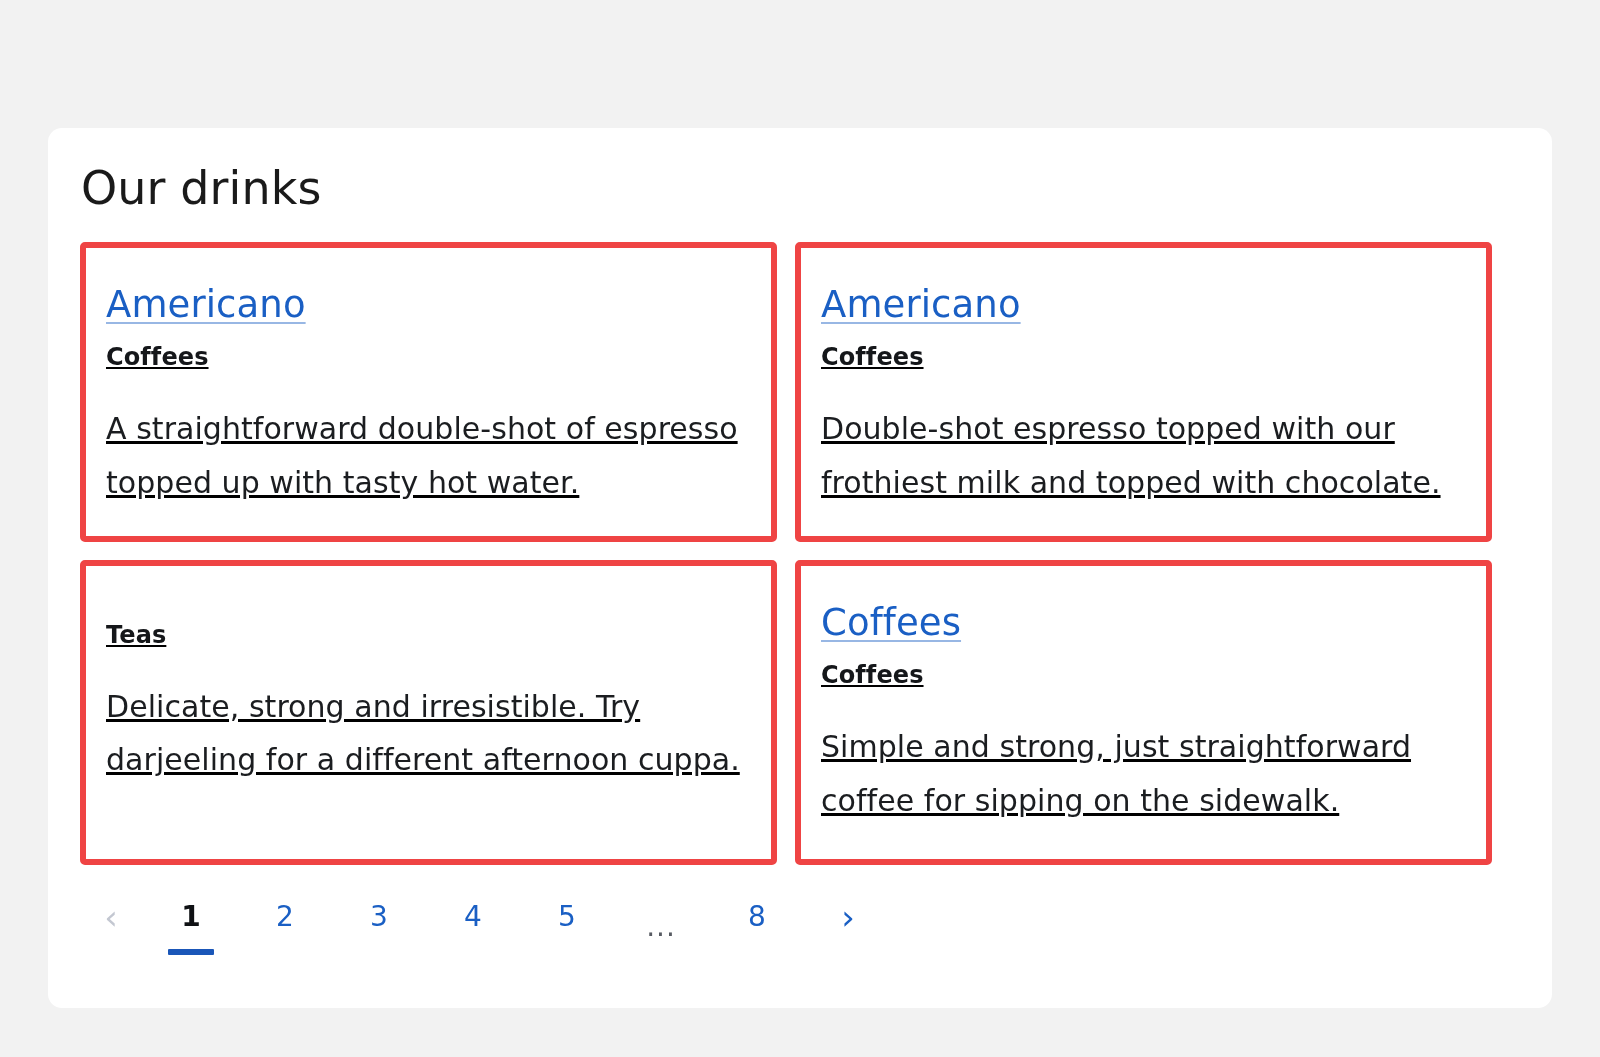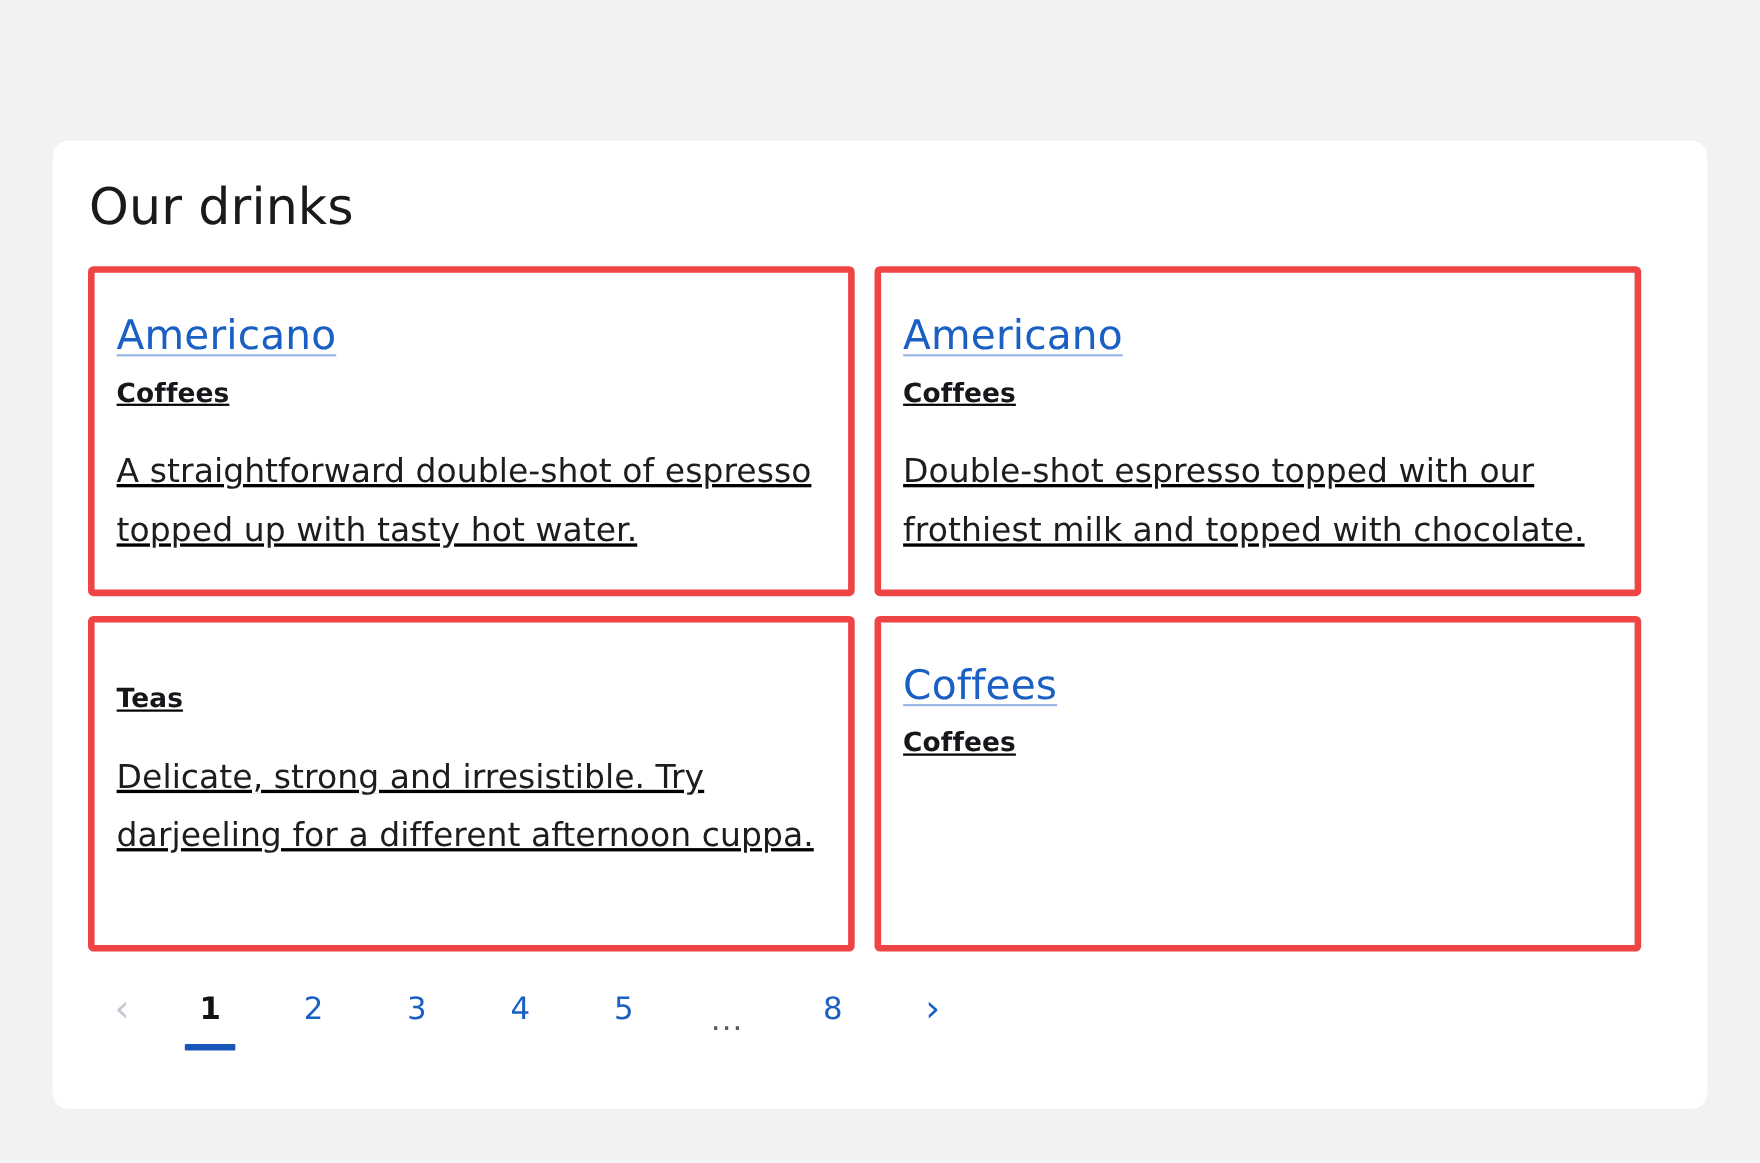--- a/index.html
+++ b/index.html
@@ -173,20 +173,21 @@
     </div>
 
     <div class="drink-card">
       <div class="drink-category">Teas</div>
       <div class="drink-desc">Delicate, strong and irresistible. Try darjeeling for a different afternoon cuppa.</div>
     </div>
 
     <div class="drink-card">
       <a class="drink-title">Coffees</a>
       <div class="drink-category">Coffees</div>
+      <div class="drink-desc">Simple and strong, just straightforward coffee for sipping on the sidewalk.</div>
     </div>
 
   </div>
 
   <nav class="pagination">
     <span class="pg-item arrow disabled">‹</span>
     <span class="pg-item current">1</span>
     <span class="pg-item">2</span>
     <span class="pg-item">3</span>
     <span class="pg-item">4</span>

